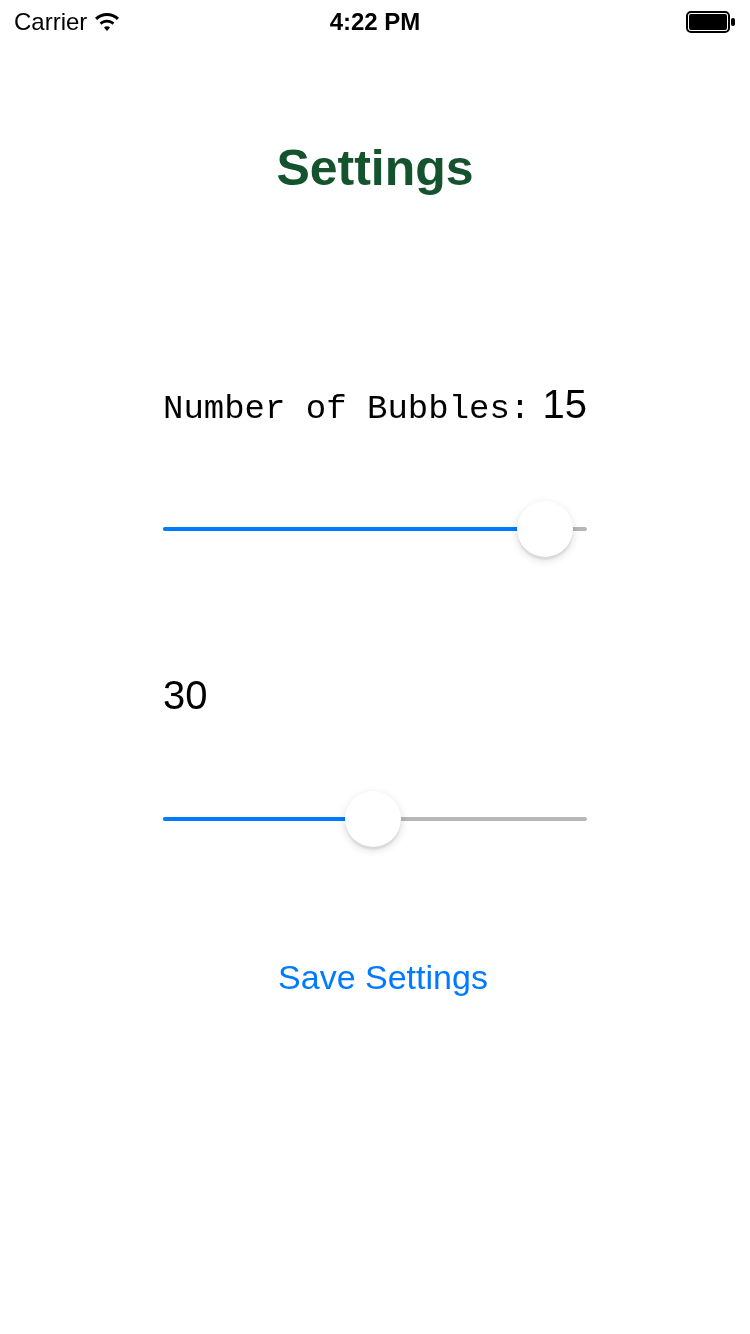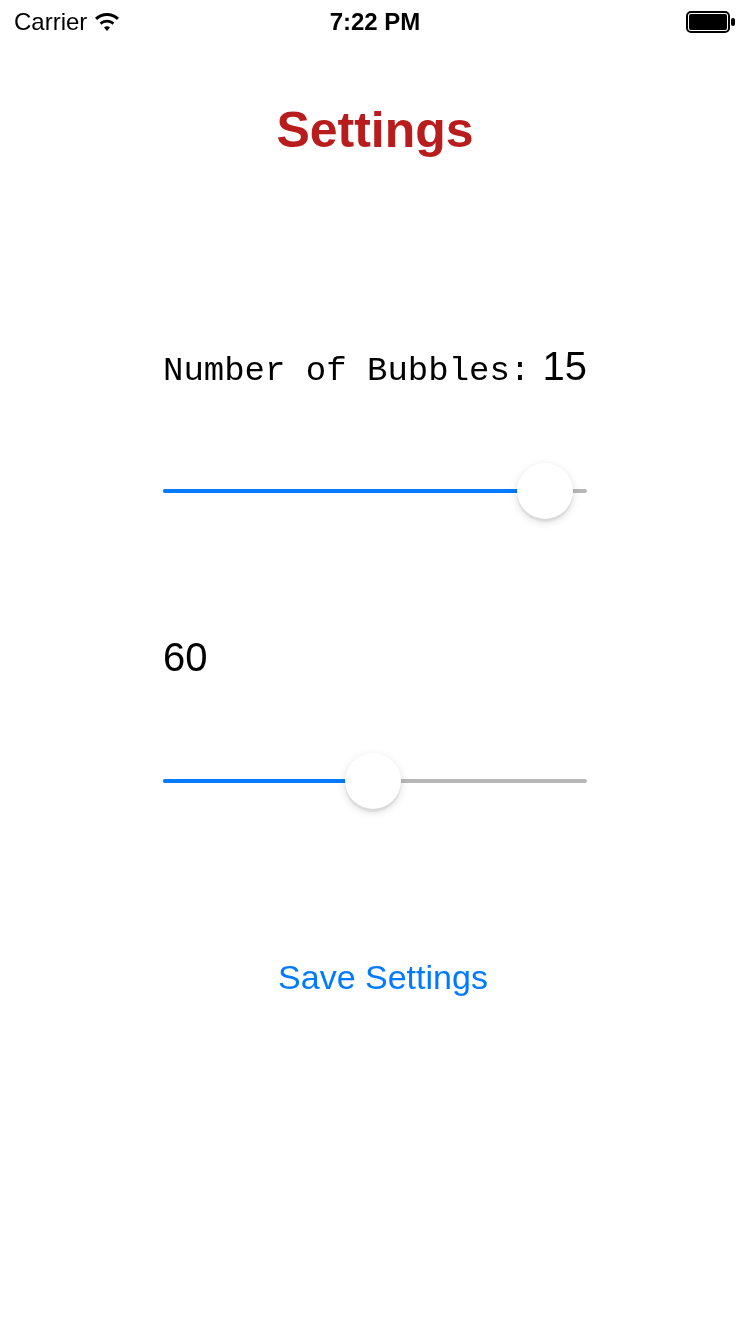--- a/index.html
+++ b/index.html
@@ -49,22 +49,22 @@
     .battery-icon {
       display: inline-flex;
       align-items: center;
     }
     
     
     .page-title {
       text-align: center;
       font-size: 50px;
       font-weight: 600;
-      margin-top: 57px;
-      color: #b91c1c;
+      margin-top: 95px;
+      color: #14532d;
     }
     
     
     .settings-content {
       padding: 0 163px;
       margin-top: 185px;
     }
     
     .setting-row {
       display: flex;
@@ -147,21 +147,21 @@
   <div class="status-left">
     <span>Carrier</span>
     <span class="wifi-icon">
       <svg width="24" height="18" viewBox="0 0 24 18">
         <path d="M12 18 C12 18 15 14.5 15 14.5 C14.1 13.7 13.1 13.3 12 13.3 C10.9 13.3 9.9 13.7 9 14.5 L12 18 Z" fill="#000"></path>
         <path d="M6.5 11.7 C8 10.3 10 9.5 12 9.5 C14 9.5 16 10.3 17.5 11.7 L19.4 9.6 C17.3 7.7 14.7 6.7 12 6.7 C9.3 6.7 6.7 7.7 4.6 9.6 L6.5 11.7 Z" fill="#000"></path>
         <path d="M2.1 6.9 C4.8 4.3 8.3 2.9 12 2.9 C15.7 2.9 19.2 4.3 21.9 6.9 L24 4.7 C20.7 1.7 16.4 0 12 0 C7.6 0 3.3 1.7 0 4.7 L2.1 6.9 Z" fill="#000"></path>
       </svg>
     </span>
   </div>
-  <div class="status-center">7:22 PM</div>
+  <div class="status-center">4:22 PM</div>
   <div class="status-right">
     <span class="battery-icon">
       <svg width="50" height="22" viewBox="0 0 50 22">
         <rect x="1" y="1" width="42" height="20" rx="4" ry="4" fill="none" stroke="#000" stroke-width="2"></rect>
         <rect x="3" y="3" width="38" height="16" rx="2" ry="2" fill="#000"></rect>
         <rect x="45" y="7" width="4" height="8" rx="2" ry="2" fill="#000"></rect>
       </svg>
     </span>
   </div>
 </div>
@@ -174,21 +174,21 @@
     <span class="setting-label">Number of Bubbles:</span>
     <span class="setting-value">15</span>
   </div>
   <div class="slider-container slider-1">
     <div class="slider-track"></div>
     <div class="slider-fill"></div>
     <div class="slider-thumb"></div>
   </div>
 
   <div class="setting-row">
-    <span class="setting-value">60</span>
+    <span class="setting-value">30</span>
   </div>
   <div class="slider-container slider-2">
     <div class="slider-track"></div>
     <div class="slider-fill"></div>
     <div class="slider-thumb"></div>
   </div>
 
 </div>
 
 <button class="save-button">Save Settings</button>

